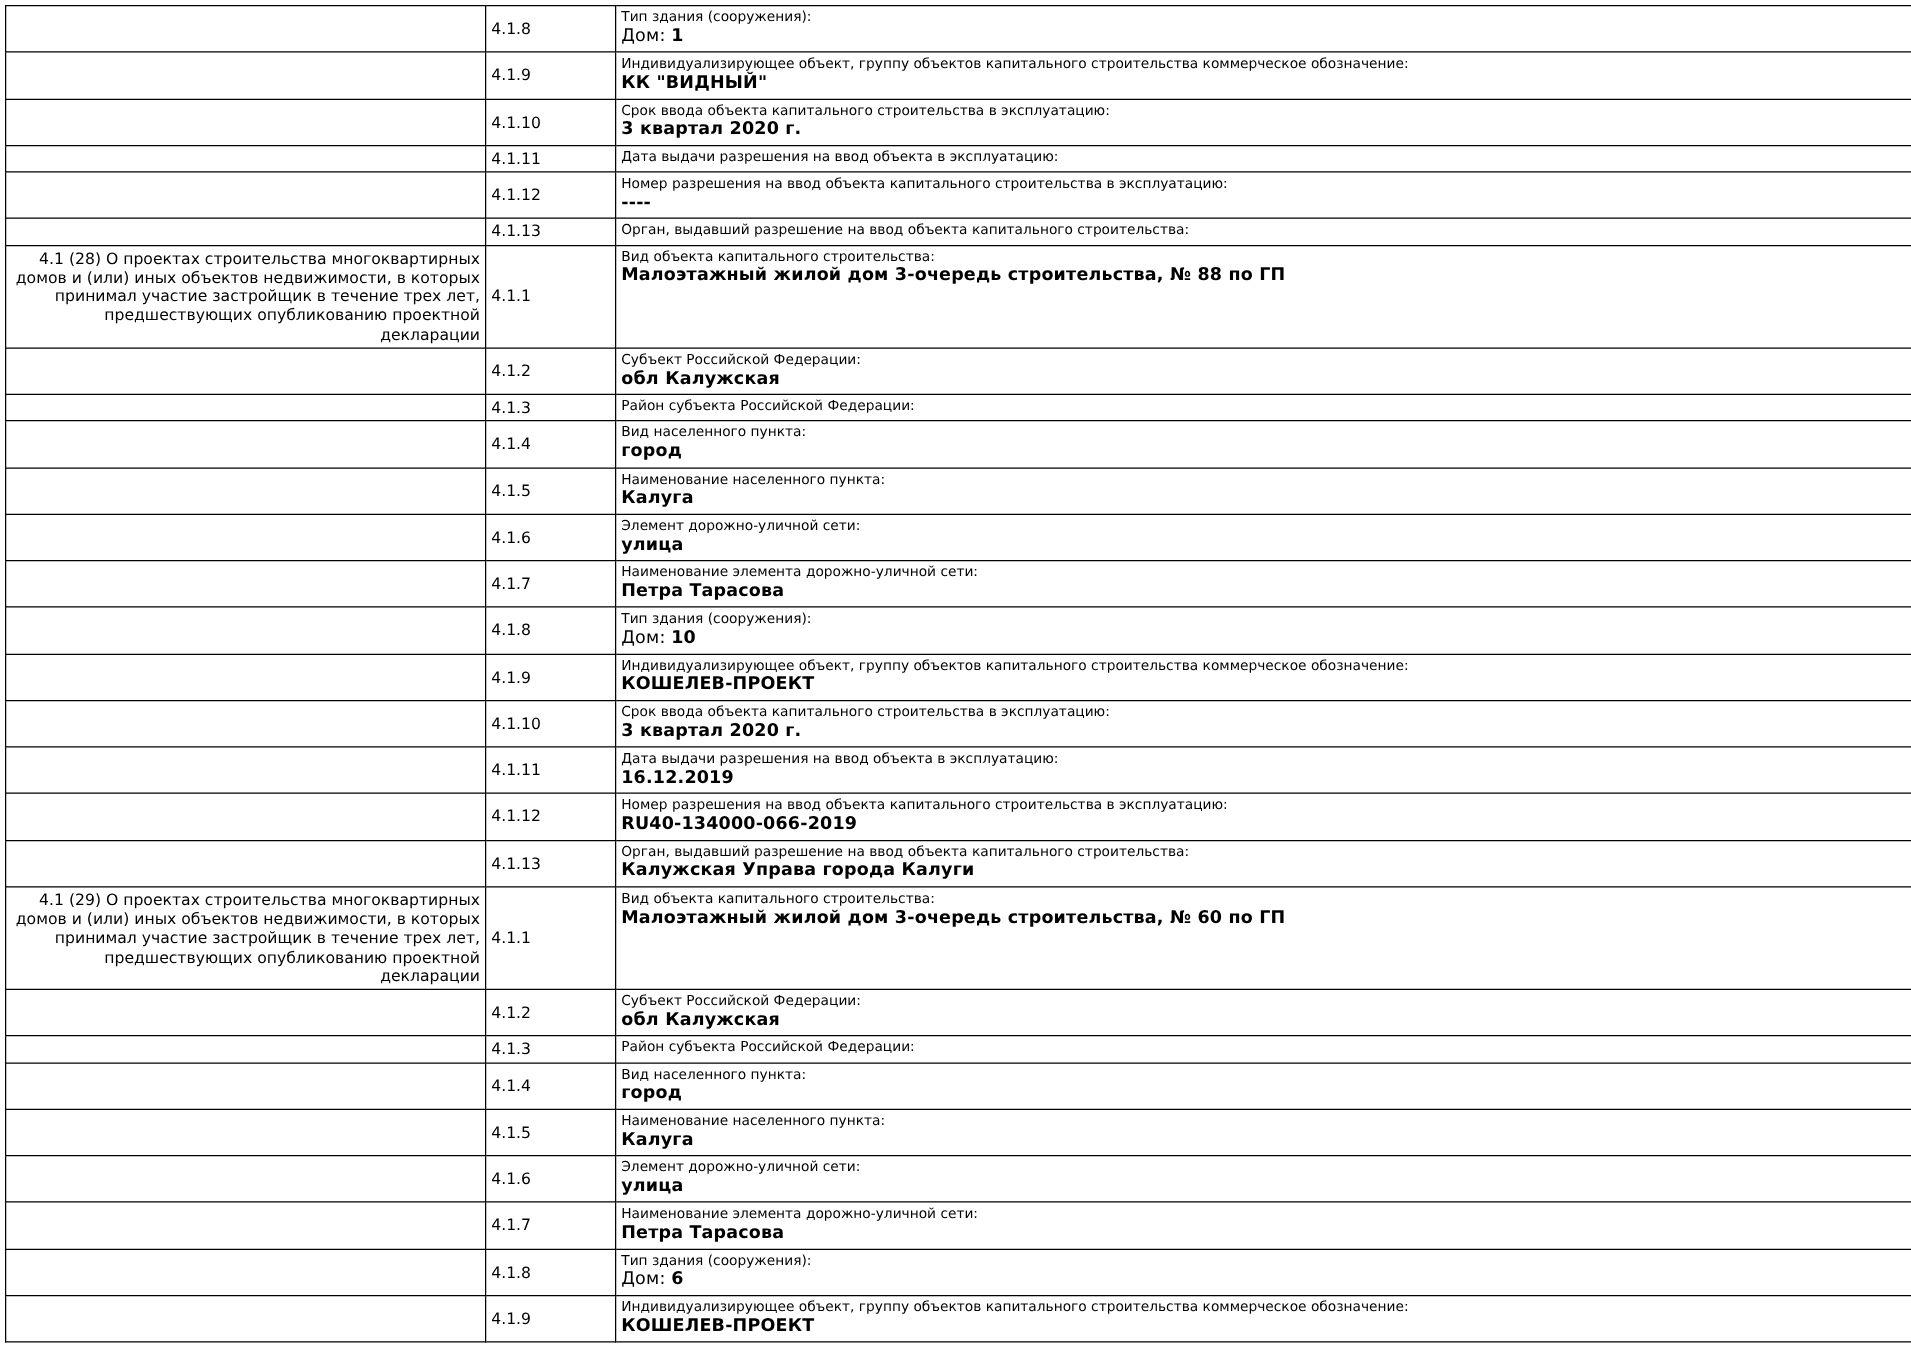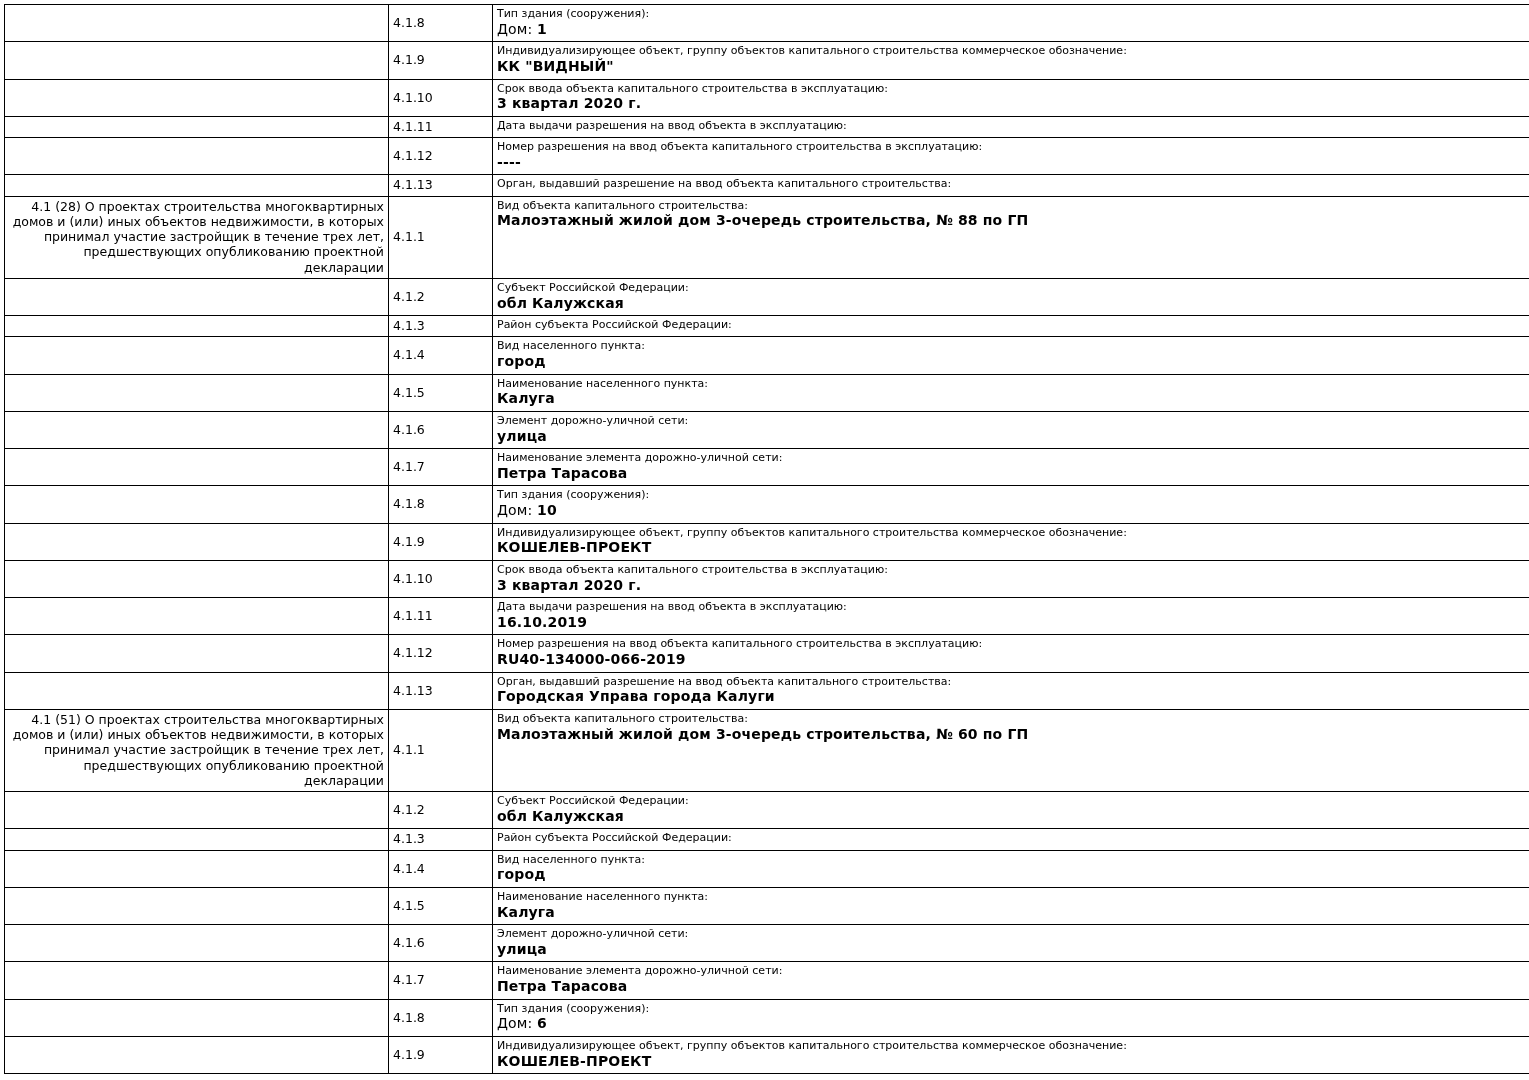--- a/index.html
+++ b/index.html
@@ -201,41 +201,41 @@
           <td class="val">
             <span class="lbl">Срок ввода объекта капитального строительства в эксплуатацию:</span>
             <span class="ans">3 квартал 2020 г.</span>
           </td>
         </tr>
         <tr>
           <td class="section"></td>
           <td class="code mid">4.1.11</td>
           <td class="val">
             <span class="lbl">Дата выдачи разрешения на ввод объекта в эксплуатацию:</span>
-            <span class="ans">16.10.2019</span>
+            <span class="ans">16.12.2019</span>
           </td>
         </tr>
         <tr>
           <td class="section"></td>
           <td class="code mid">4.1.12</td>
           <td class="val">
             <span class="lbl">Номер разрешения на ввод объекта капитального строительства в эксплуатацию:</span>
             <span class="ans">RU40-134000-066-2019</span>
           </td>
         </tr>
         <tr>
           <td class="section"></td>
           <td class="code mid">4.1.13</td>
           <td class="val">
             <span class="lbl">Орган, выдавший разрешение на ввод объекта капитального строительства:</span>
-            <span class="ans">Городская Управа города Калуги</span>
-          </td>
-        </tr>
-        <tr>
-          <td class="section">4.1 (51) О проектах строительства многоквартирных домов и (или) иных объектов недвижимости, в которых принимал участие застройщик в течение трех лет, предшествующих опубликованию проектной декларации</td>
+            <span class="ans">Калужская Управа города Калуги</span>
+          </td>
+        </tr>
+        <tr>
+          <td class="section">4.1 (29) О проектах строительства многоквартирных домов и (или) иных объектов недвижимости, в которых принимал участие застройщик в течение трех лет, предшествующих опубликованию проектной декларации</td>
           <td class="code mid">4.1.1</td>
           <td class="val">
             <span class="lbl">Вид объекта капитального строительства:</span>
             <span class="ans">Малоэтажный жилой дом 3-очередь строительства, № 60 по ГП</span>
           </td>
         </tr>
         <tr>
           <td class="section"></td>
           <td class="code mid">4.1.2</td>
           <td class="val">

